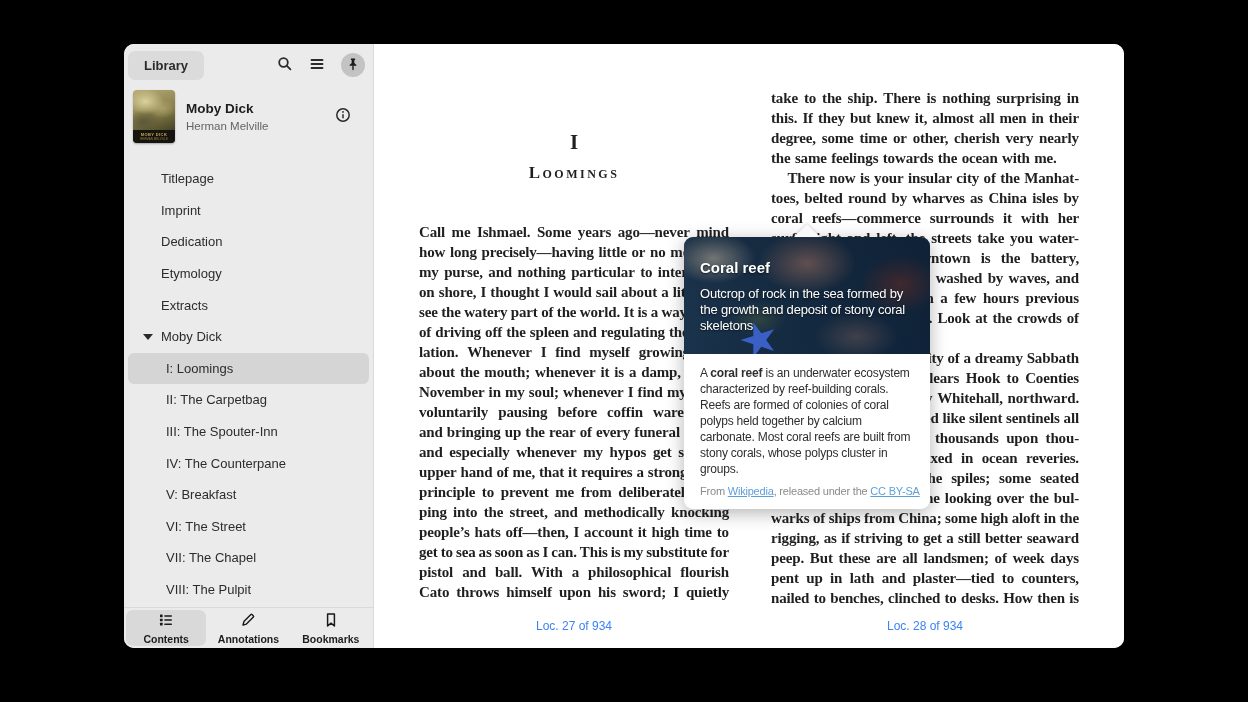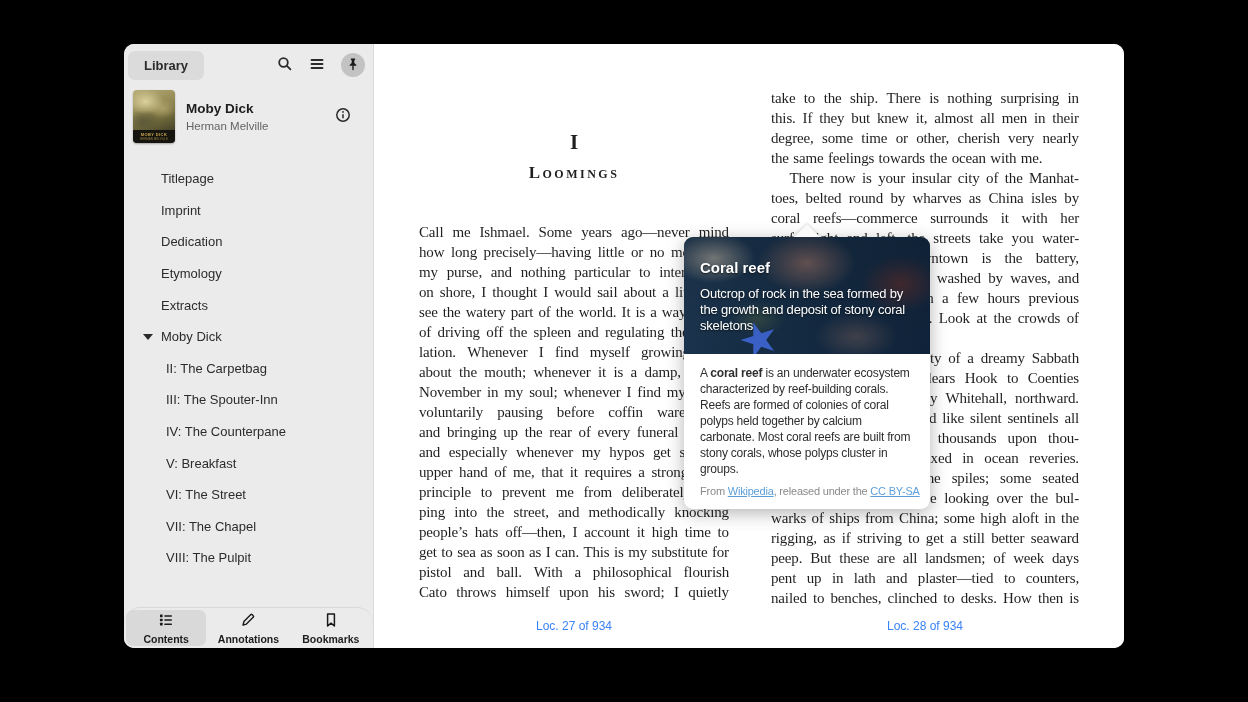--- a/index.html
+++ b/index.html
@@ -43,37 +43,37 @@
   .toc-item { height:31.6px; display:flex; align-items:center; margin:0 4px; border-radius:6px;
               padding-left:33px; font-size:13px; color:#2c2c2c; cursor:pointer; position:relative; }
   .toc-item.indent { padding-left:38px; }
   .toc-item:not(.expander):not(.indent) { padding-left:33px; }
   .toc-item.selected { background:#d5d5d5; }
   .toc-item .chev { display:none; width:0; height:0; border-left:5px solid transparent;
                     border-right:5px solid transparent; border-top:6px solid #2a2a2a;
                     margin-right:8px; margin-left:-18px; }
   .toc-item.expander .chev { display:inline-block; }
 
-  .tabbar { height:41px; border-top:1px solid #d9d9d9; display:flex; padding:2px; gap:2px;border-radius:16px; }
+  .tabbar { height:41px; border-top:1px solid #d9d9d9; display:flex; padding:2px; gap:2px; }
   .tab { flex:1; display:flex; flex-direction:column; align-items:center; justify-content:center;
          gap:1px; border-radius:7px; cursor:pointer; }
   .tab.selected { background:#d9d9d9; }
   .tab-label { font-size:10.5px; font-weight:700; color:#1c1c1c; }
 
   
   .content { position:relative; flex:1; background:#fff;
              font-family:"Liberation Serif", serif; color:#1f1f1f; }
   .left-heading { position:absolute; left:45px; top:86px; width:310px; text-align:center; }
   .chap-num { font-size:21px; font-weight:700; }
   .chap-title { margin-top:8px; font-size:17px; font-weight:600; font-variant:small-caps;
                 letter-spacing:2.5px; }
   .left-lines  { position:absolute; left:45px;  top:178px; width:310px; }
   .right-lines { position:absolute; left:397px; top:44px;  width:308px; }
   .line { display:flex; justify-content:space-between; height:20px; line-height:20px;
-          font-size:15px; letter-spacing:-0.15px; white-space:nowrap; align-items:baseline; }
+          font-size:15px; letter-spacing:-0.15px; white-space:nowrap; align-items:baseline;font-weight:bold; }
   .line.para-end { justify-content:flex-start; column-gap:4.4px; }
   .line.para-start::before { content:""; display:block; width:12px; flex:0 0 auto; }
   .page-footer { position:absolute; top:575px; width:310px; text-align:center;
                  font-family:"Liberation Sans", sans-serif; font-size:12px; color:#3b82f6; }
   .page-footer.fl { left:45px; }
   .page-footer.fr { left:397px; width:308px; }
 
   
   .popup { position:absolute; left:310px; top:193px; width:246px; background:#fff;
            border-radius:9px; box-shadow:0 4px 18px rgba(0,0,0,.3); z-index:5;
@@ -190,20 +190,24 @@
         <div class="toc-item">
 
           <span>Extracts</span>
         </div>
 
         <div class="toc-item expander">
           <span class="chev"></span>
           <span>Moby Dick</span>
         </div>
 
+        <div class="toc-item selected indent">
+
+          <span>I: Loomings</span>
+        </div>
 
         <div class="toc-item indent">
 
           <span>II: The Carpetbag</span>
         </div>
 
         <div class="toc-item indent">
 
           <span>III: The Spouter-Inn</span>
         </div>

